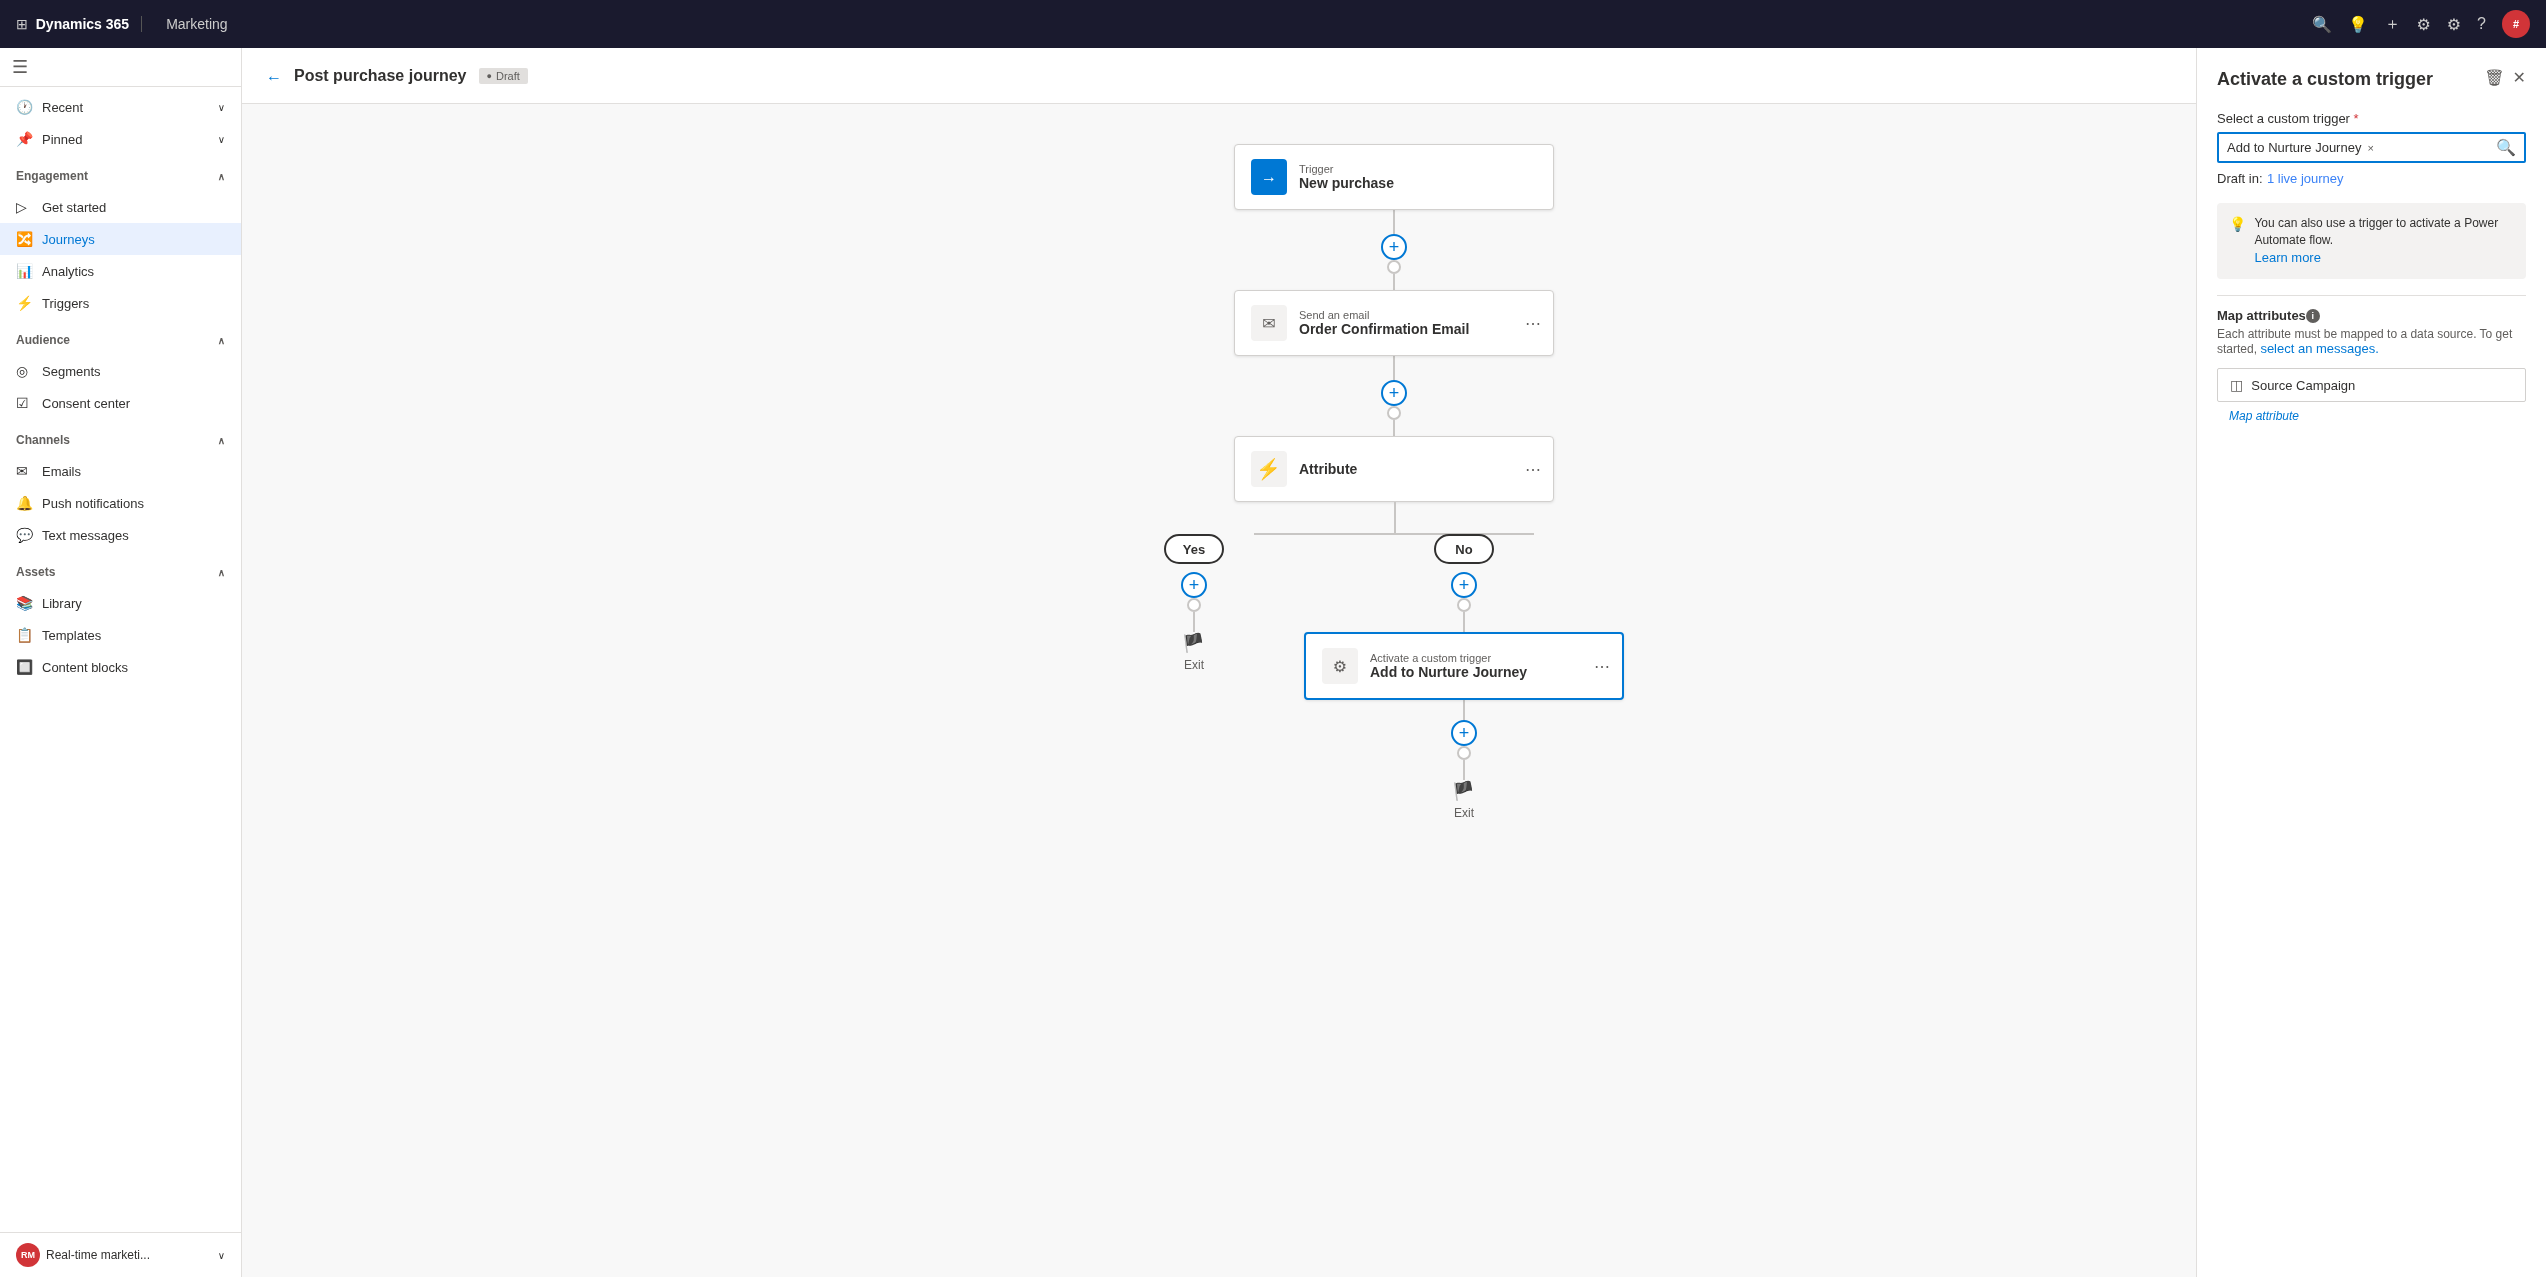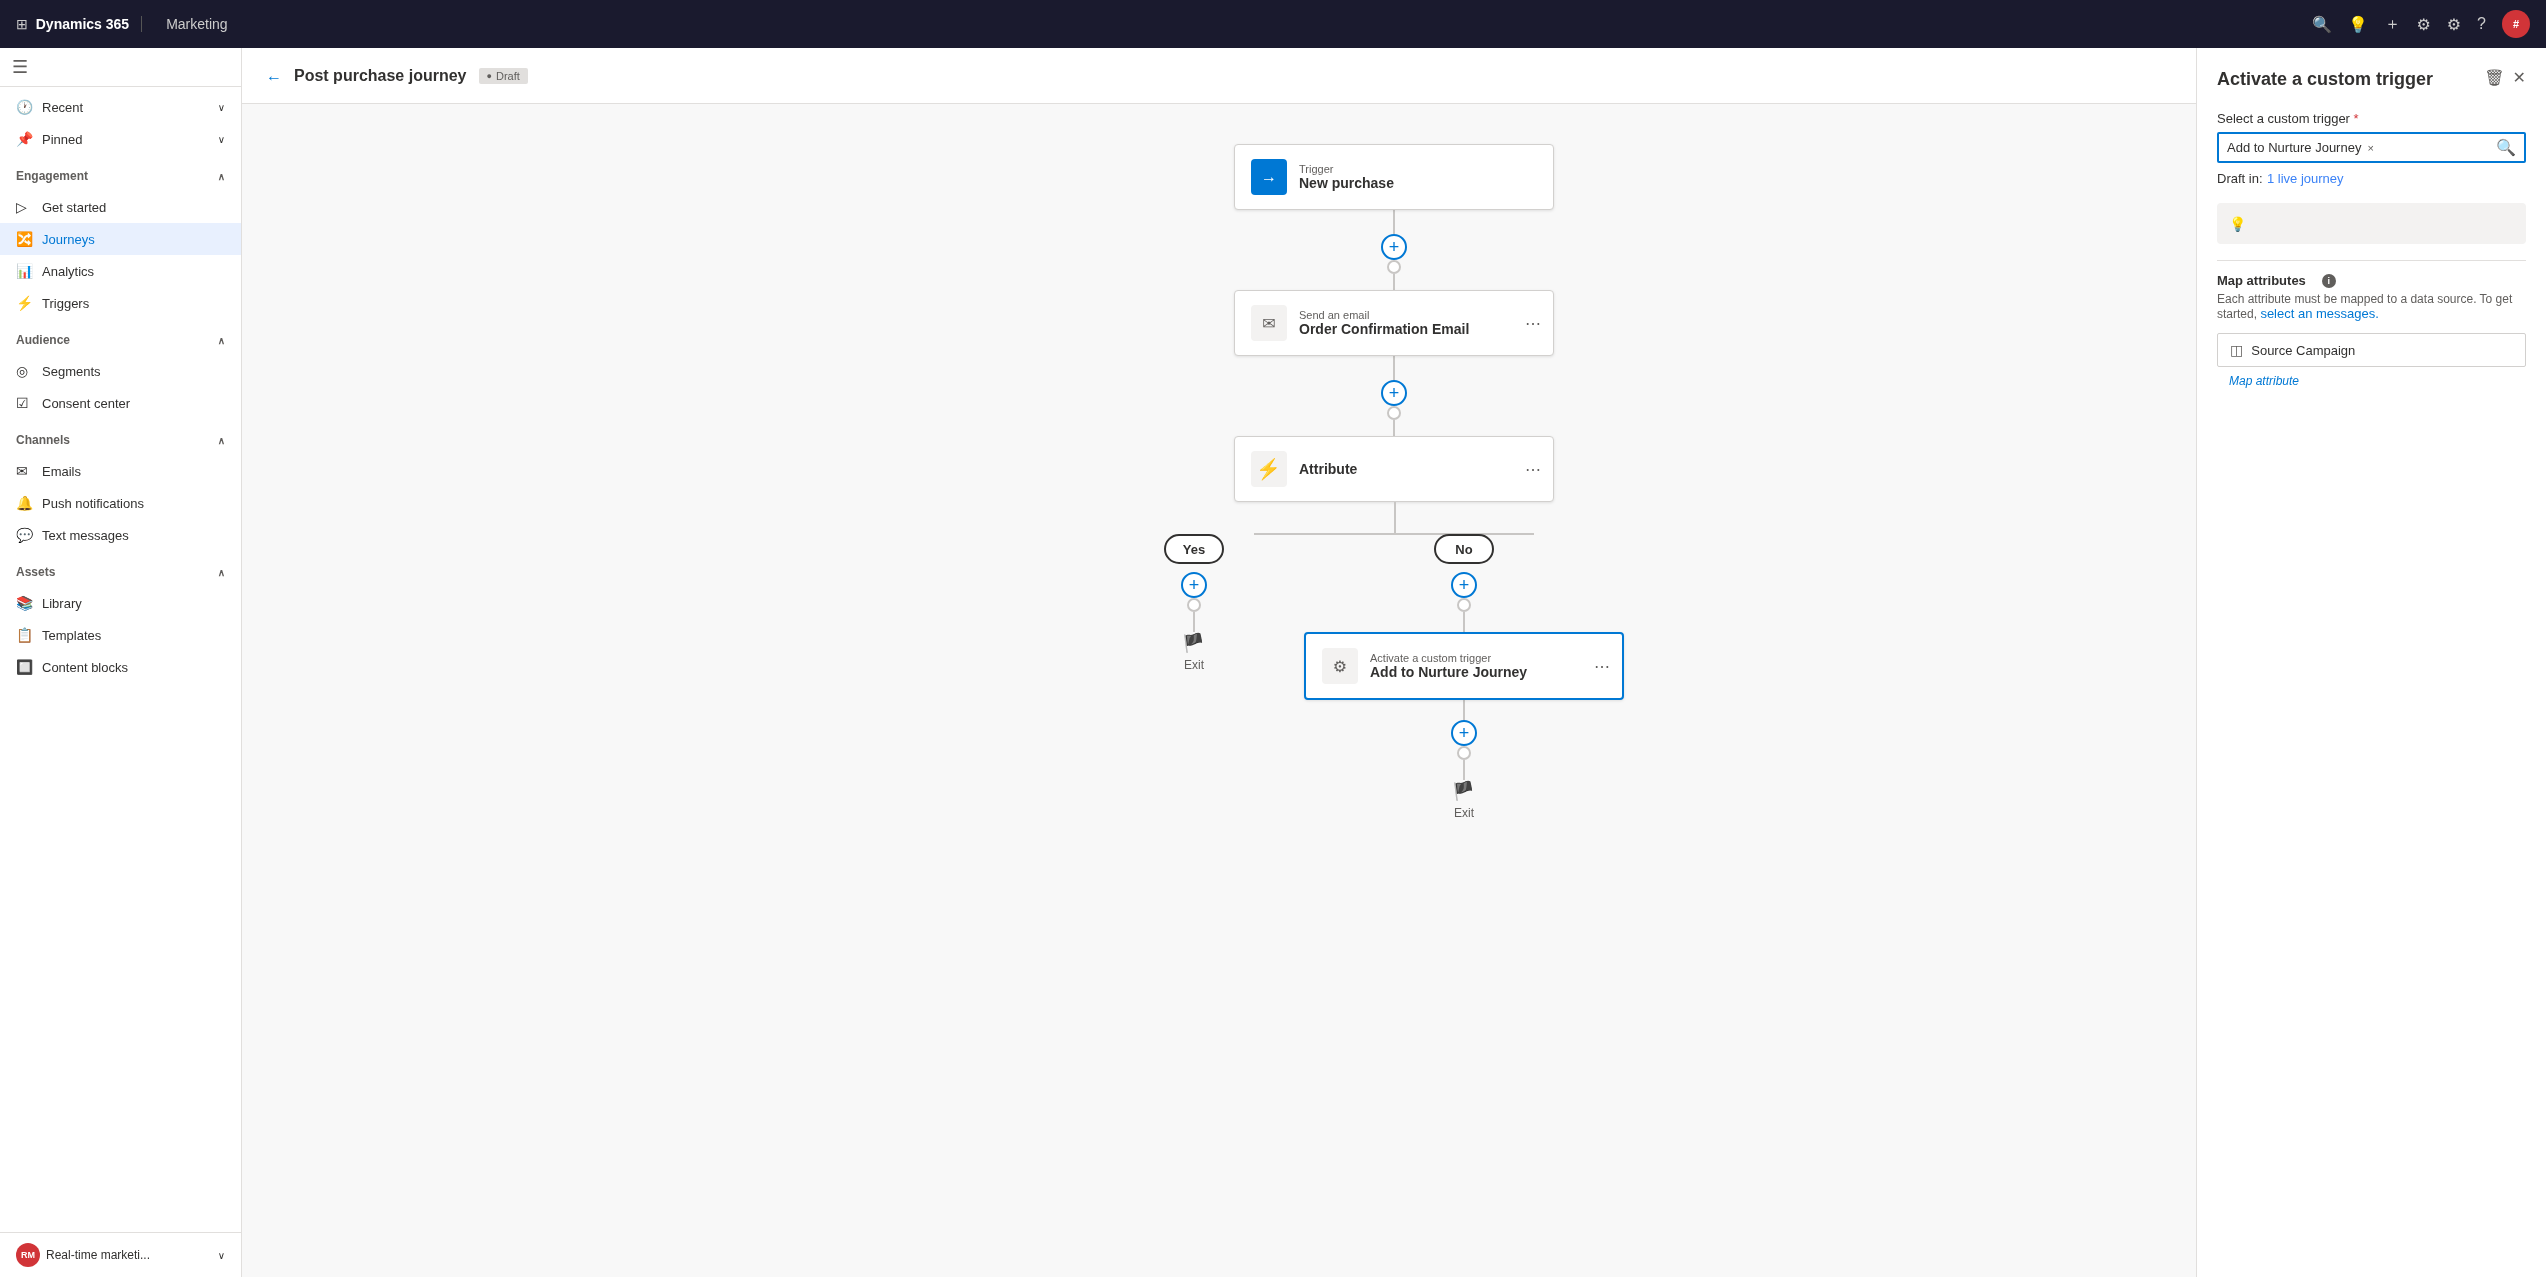--- a/index.html
+++ b/index.html
@@ -303,21 +303,21 @@
     .panel-info-box {
       display: flex; gap: 8px;
       background: #f3f2f1; border-radius: 4px;
       padding: 12px; margin: 16px 0;
     }
     .panel-info-icon { color: #ffc83d; font-size: 14px; flex-shrink: 0; margin-top: 1px; }
     .panel-info-text { font-size: 12px; color: #323130; line-height: 1.4; }
     .panel-info-text a { color: #0078d4; cursor: pointer; text-decoration: none; }
     .panel-section-title {
       font-size: 13px; font-weight: 600; color: #323130; 
-      display: flex; align-items: flex-end; gap: 16px;
+      display: flex; align-items: flex-end; gap: 0;
       margin-bottom: 4px;
     }
     .panel-section-desc {
       font-size: 12px; color: #605e5c; margin-bottom: 12px;
     }
     .panel-section-desc a { color: #0078d4; cursor: pointer; }
     .panel-attribute-row {
       display: flex; align-items: center; gap: 8px;
       border: 1px solid #d2d0ce; border-radius: 2px;
       padding: 8px 12px;
@@ -603,20 +603,25 @@
   </div>
 
   <div style="margin-bottom:12px;">
     <span style="font-size:13px; color:#323130;">Draft in:</span>
     <span> </span>
     <a class="panel-link">1 live journey</a>
   </div>
 
   <div class="panel-info-box">
     <span class="panel-info-icon">💡</span>
+    <div class="panel-info-text">
+      <span>You can also use a trigger to activate a Power Automate flow.</span>
+      <br>
+      <a class="panel-link">Learn more</a>
+    </div>
   </div>
 
   <div class="divider"></div>
 
   <div class="panel-section-title">
     <span>Map attributes</span>
     <span class="info-circle">i</span>
   </div>
 
   <div class="panel-section-desc">

